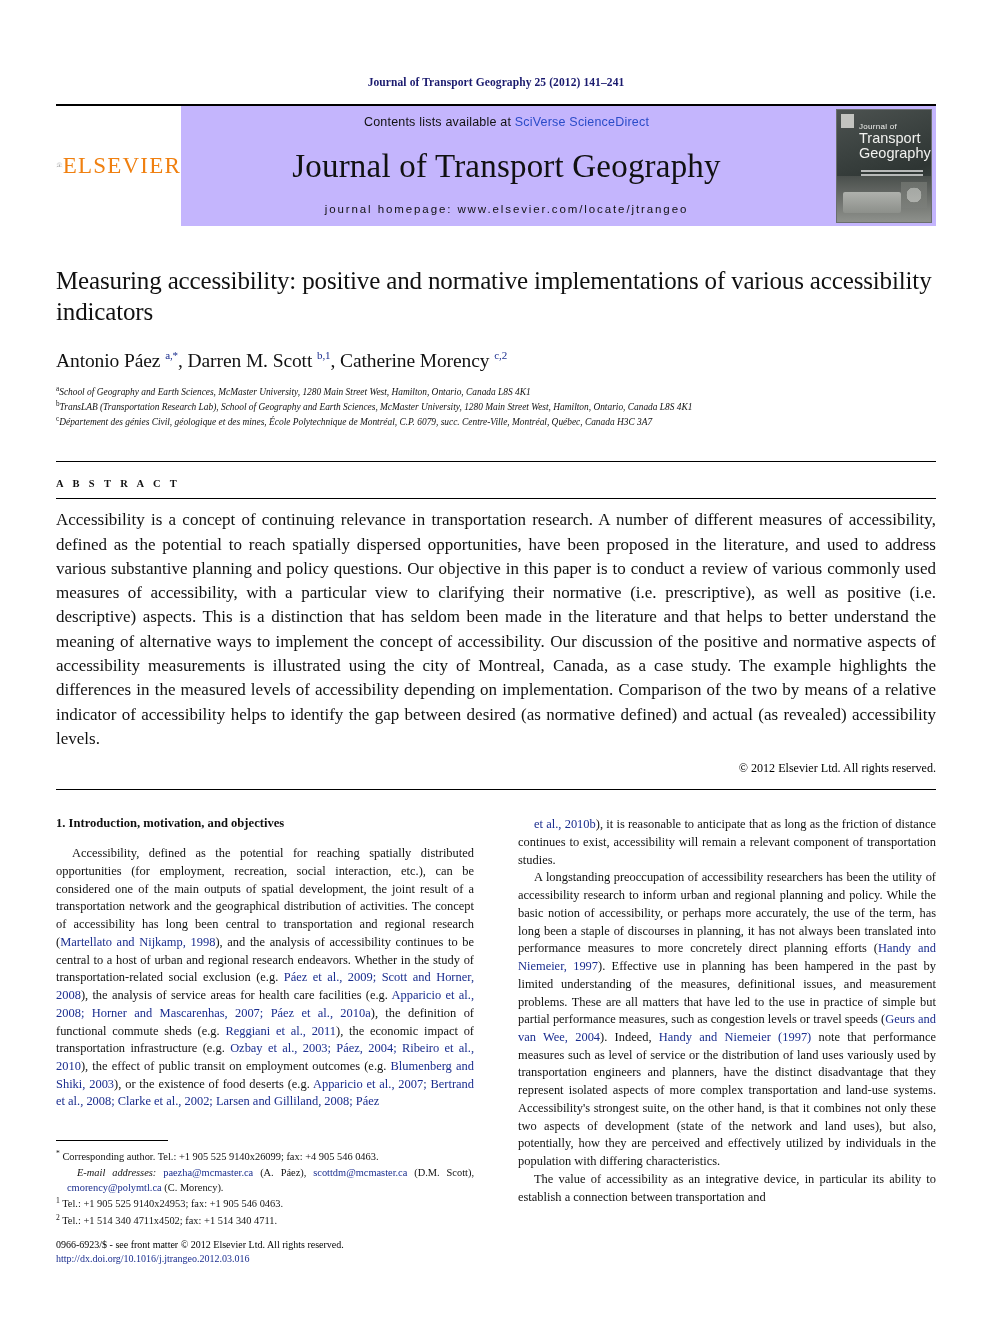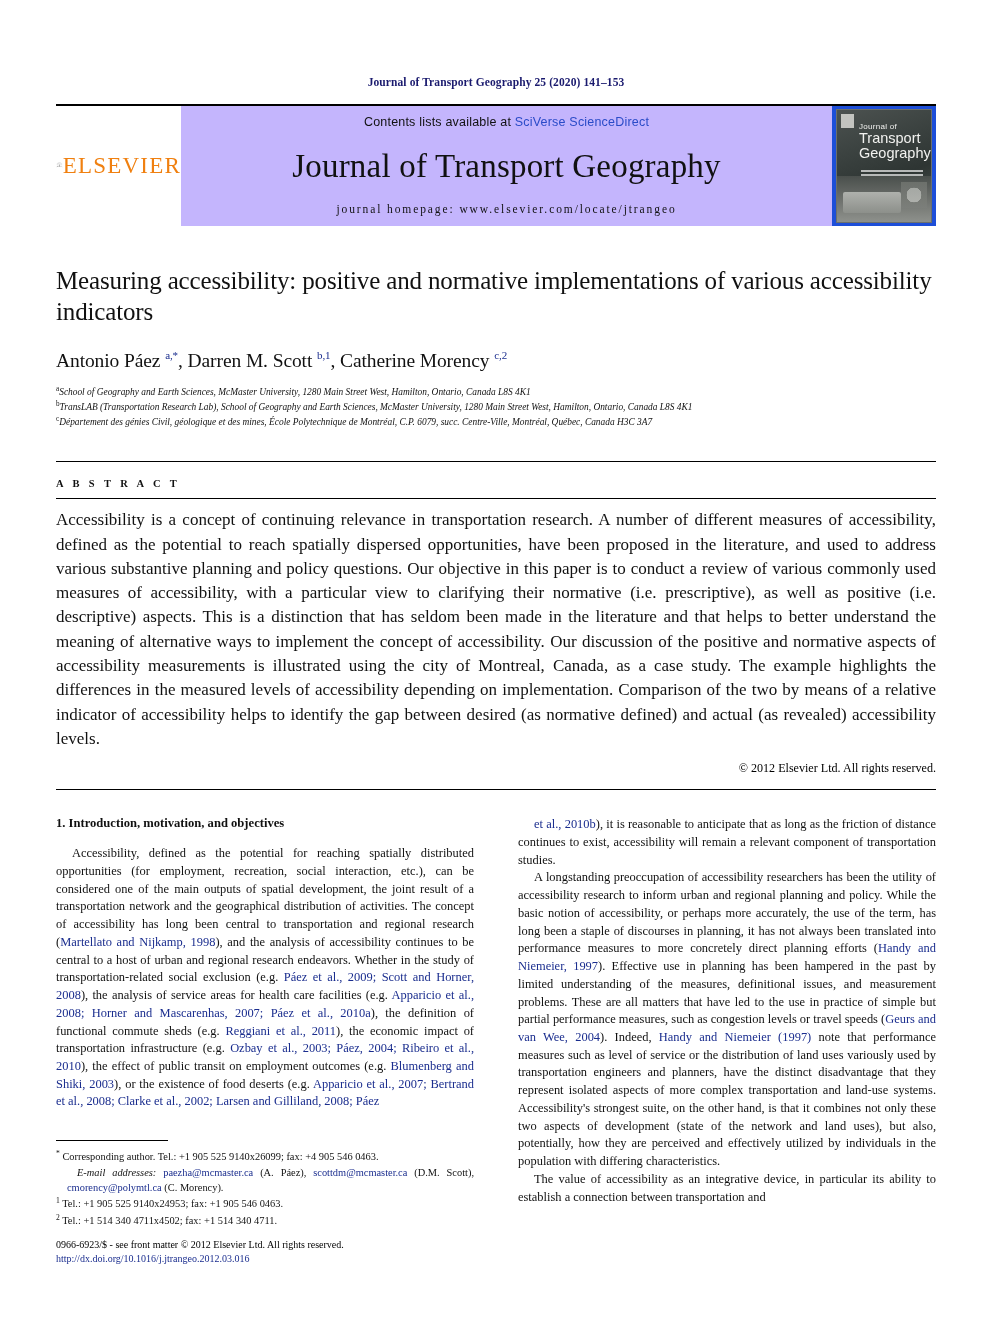--- a/index.html
+++ b/index.html
@@ -70,29 +70,29 @@
   }
   .contents-line .sd { color: #2a4bc8; }
   .journal-title {
     font-family: "Liberation Serif", serif;
     font-size: 33px;
     color: #111;
     letter-spacing: 0.2px;
     line-height: 1;
   }
   .homepage-line {
-    font-family: Liberation Serif, serif;
+    font-family: Liberation Sans, sans-serif;
     font-size: 11.5px;
     color: #111;
     letter-spacing: 1.9px;
   }
   .masthead-right {
     width: 104px;
     flex: 0 0 104px;
-    background: #1d4ed8;
+    background: #c4b5fd;
     display: flex;
     align-items: center;
     justify-content: center;
   }
   .cover-thumb {
     width: 96px; height: 114px;
     position: relative; overflow: hidden;
     background: linear-gradient(160deg, #4c5250 0%, #3a413f 35%, #2e3533 60%, #545b58 100%);
     border: 1px solid #6a6f6d;
   }
@@ -229,21 +229,21 @@
     font-size: 10px;
     line-height: 1.42;
   }
   .imprint .doi { color: #1a2d8e; }
 </style>
 </head>
 <body>
 
 <div class="page">
 
-  <div class="running-head">Journal of Transport Geography 25 (2020) 141–153</div>
+  <div class="running-head">Journal of Transport Geography 25 (2012) 141–241</div>
 
   <div class="masthead">
 
     <div class="masthead-left">
       <svg class="elsevier-tree" viewBox="0 0 104 86" aria-hidden="true">
         <g fill="#8a8a8a">
           <ellipse cx="52" cy="26" rx="40" ry="21" fill="none" stroke="#8a8a8a" stroke-width="0.7"></ellipse>
           <g stroke="#8a8a8a" stroke-width="0.8" fill="none">
             <path d="M18 30 Q26 12 44 9 Q62 5 78 14 Q92 22 88 34"></path>
             <path d="M14 34 Q20 20 34 14"></path>

